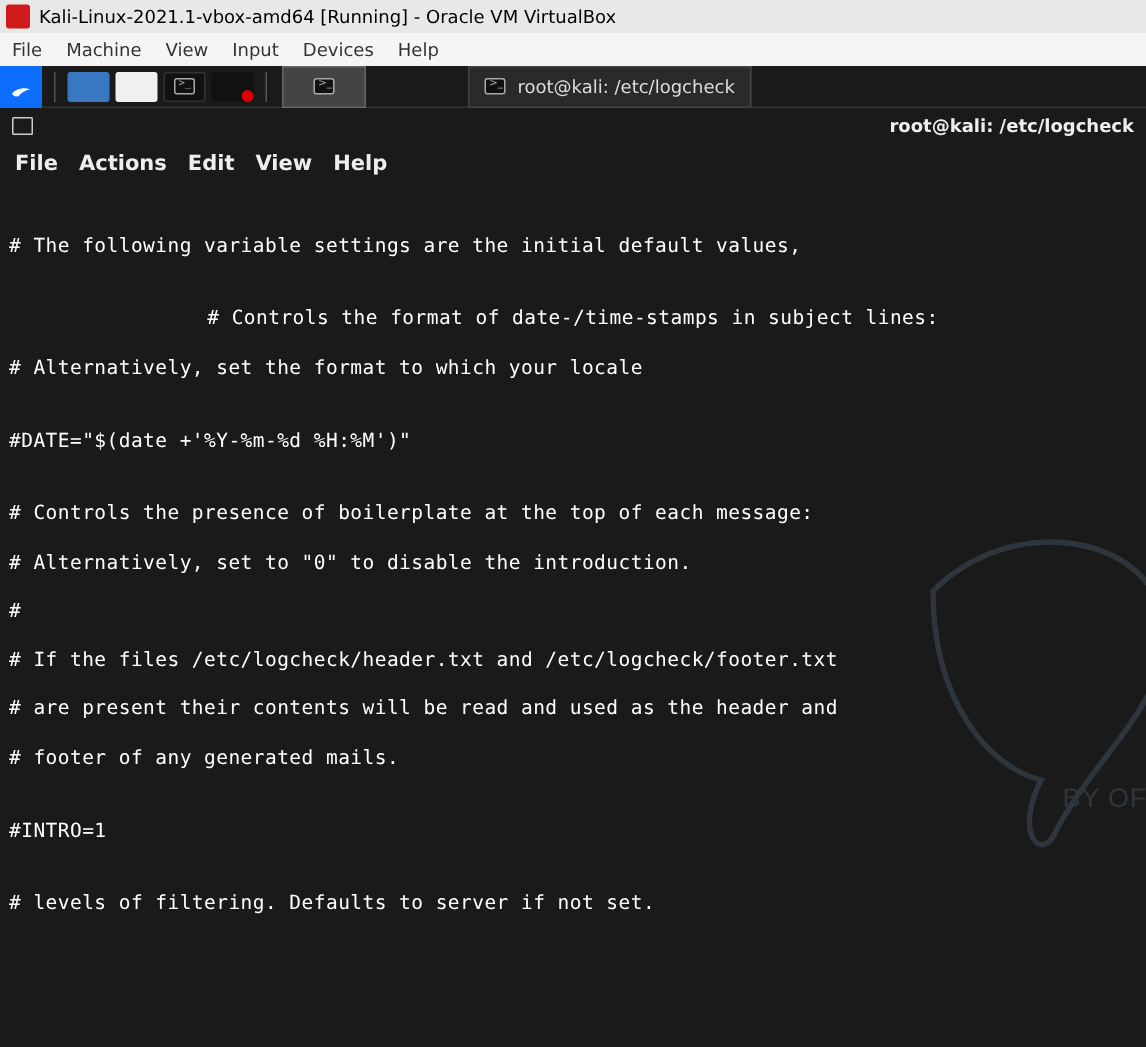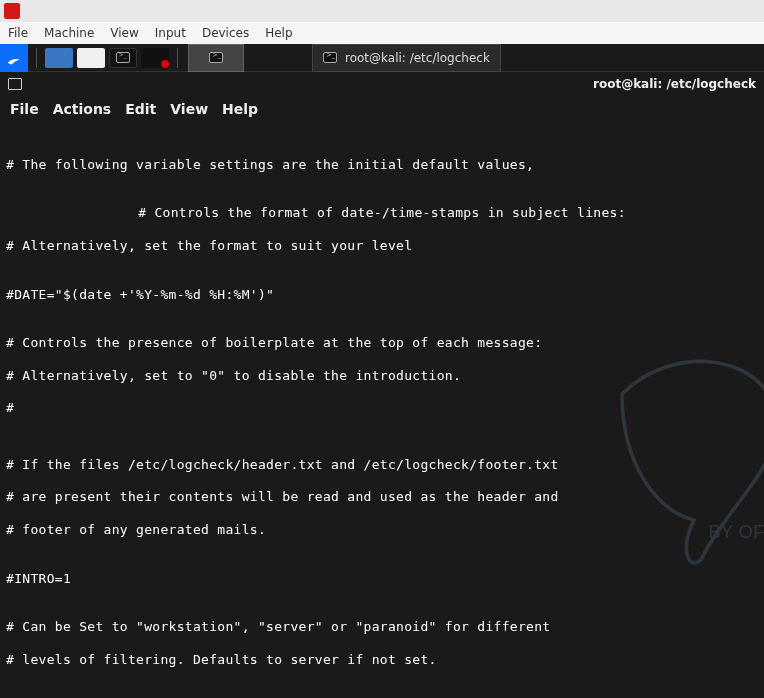--- a/index.html
+++ b/index.html
@@ -160,20 +160,21 @@
       height: 250px;
       opacity: 0.15;
       pointer-events: none;
     }
   </style>
 </head>
 <body>
 
 <div class="titlebar">
   <span class="titlebar-icon"></span>
+  <span>Kali-Linux-2021.1-vbox-amd64 [Running] - Oracle VM VirtualBox</span>
 </div>
 
 <div class="vbox-menubar">
   <span>File</span>
   <span>Machine</span>
   <span>View</span>
   <span>Input</span>
   <span>Devices</span>
   <span>Help</span>
 </div>
@@ -214,34 +215,33 @@
     <span>Help</span>
   </div>
   <div class="term-content">
 <svg class="drake" viewBox="0 0 100 130">
         <path fill="none" stroke="#9ecfff" stroke-width="2" d="M10 30 C 40 0, 90 10, 95 40 C 100 70, 70 90, 55 120 C 50 130, 40 120, 50 100 C 30 95, 10 70, 10 30 Z"></path>
         <text x="58" y="110" fill="#9ecfff" font-size="10" font-family="sans-serif">BY  OF</text>
       </svg>
 <span class="cmt" style="display: block;"># The following variable settings are the initial default values,</span>
 <span style="display: block;"></span>
 <span class="cmt" style="display: block; text-align: center;"># Controls the format of date-/time-stamps in subject lines:</span>
-<span class="cmt" style="display: block;"># Alternatively, set the format to suit your level</span>
+<span class="cmt" style="display: block;"># Alternatively, set the format to which your locale</span>
 <span style="display: block;"></span>
 <span class="cmt" style="display: block;">#DATE="$(date +'%Y-%m-%d %H:%M')"</span>
 <span style="display: block;"></span>
 <span class="cmt" style="display: block;"># Controls the presence of boilerplate at the top of each message:</span>
 <span class="cmt" style="display: block;"># Alternatively, set to "0" to disable the introduction.</span>
 <span class="cmt" style="display: block;">#</span>
-<span class="cmt" style="display: block; margin-top: 24px;"># If the files /etc/logcheck/header.txt and /etc/logcheck/footer.txt</span>
+<span class="cmt" style="display: block;"># If the files /etc/logcheck/header.txt and /etc/logcheck/footer.txt</span>
 <span class="cmt" style="display: block;"># are present their contents will be read and used as the header and</span>
 <span class="cmt" style="display: block;"># footer of any generated mails.</span>
 <span style="display: block;"></span>
 <span class="cmt" style="display: block;">#INTRO=1</span>
 <span style="display: block;"></span>
-<span class="cmt" style="display: block;"># Can be Set to "workstation", "server" or "paranoid" for different</span>
 <span class="cmt" style="display: block;"># levels of filtering. Defaults to server if not set.</span>
 <span style="display: block;"></span>
 
 <span style="display: block;"></span>
 
 
 
 <span style="display: block;"></span>
 
 <span style="display: block;"></span>

